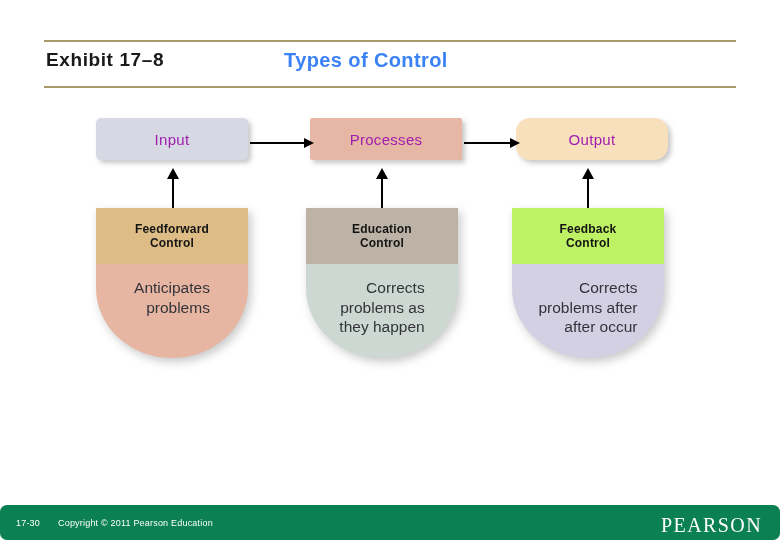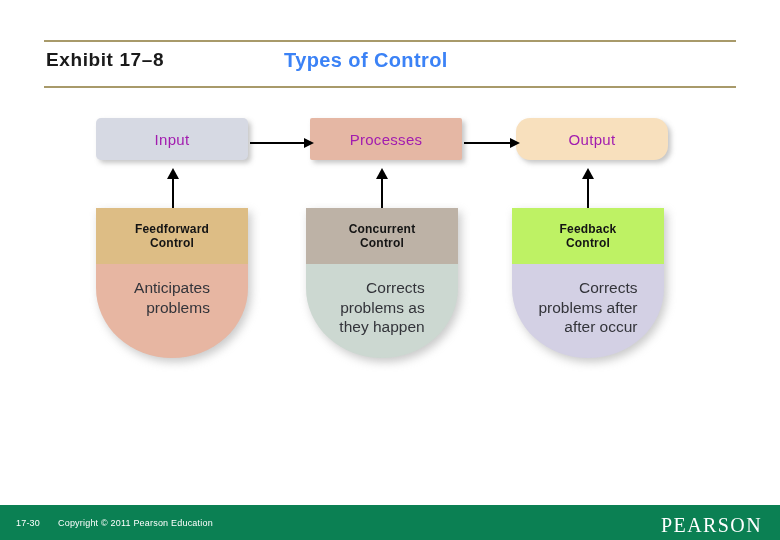--- a/index.html
+++ b/index.html
@@ -196,20 +196,21 @@
   .body-feedback     { background: #d3d0e4; }
 
   
   .footer {
     position: absolute;
     left: 0;
     top: 505px;
     width: 780px;
     height: 35px;
     background: #0b8053;
+    border-radius: 7px;
   }
   .footer-page {
     position: absolute;
     left: 16px;
     top: 13px;
     font-size: 9px;
     color: #ffffff;
     letter-spacing: 0.2px;
   }
   .footer-copy {
@@ -289,21 +290,21 @@
     <div class="shield-body body-anticipates">
       <div>
         <div>Anticipates</div>
         <div>problems</div>
       </div>
     </div>
   </div>
 
   <div class="shield shield-1">
     <div class="shield-label label-concurrent">
-      <span>Concurrent</span>
+      <span>Education</span>
       <span>Control</span>
     </div>
     <div class="shield-body body-concurrent">
       <div>
         <div>Corrects</div>
         <div>problems as</div>
         <div>they happen</div>
       </div>
     </div>
   </div>

